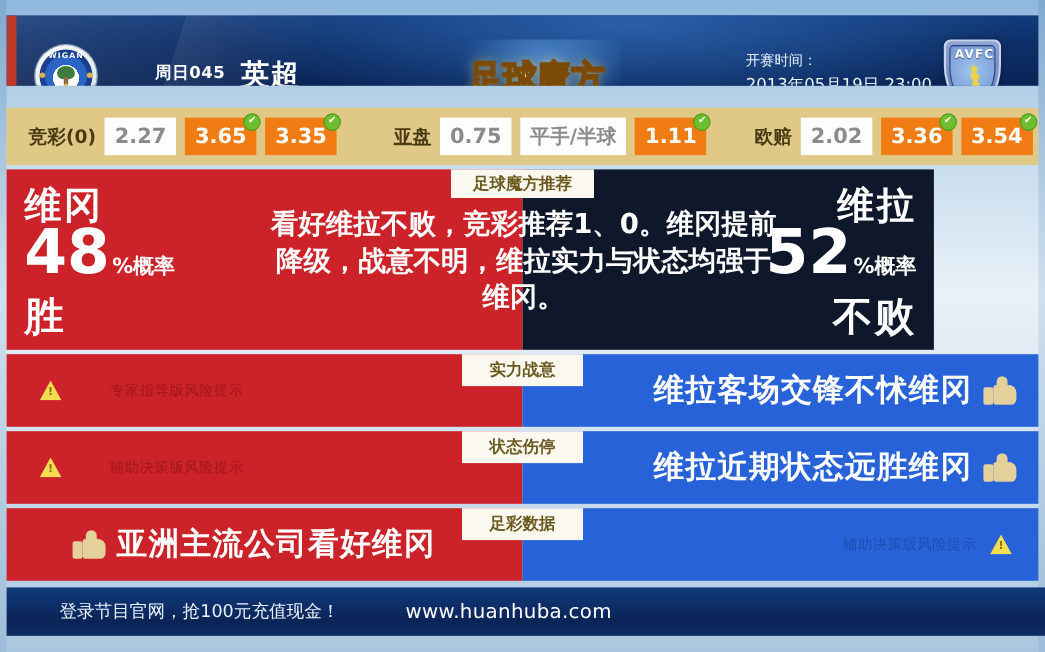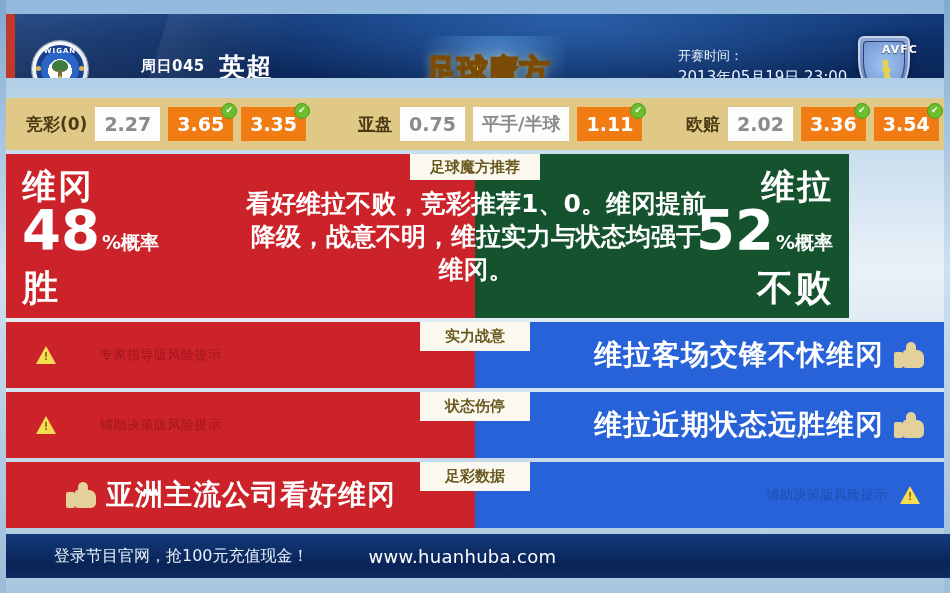--- a/index.html
+++ b/index.html
@@ -69,21 +69,21 @@
   
   .crest-avfc{position:absolute;right:34px;top:22px;width:52px;height:62px;
     background:linear-gradient(180deg,#8fa7d8,#5f79b8);
     border:2px solid #c9d4ea;box-sizing:border-box;
     border-radius:6px 6px 50% 50%/6px 6px 62% 62%;
     box-shadow:0 0 6px rgba(0,0,0,.35);}
   .crest-avfc .inner{position:absolute;left:3px;top:3px;right:3px;bottom:3px;
     background:radial-gradient(circle at 50% 45%,#9fc4ee,#6d8fd0);
     border:1px solid #2a3f75;box-sizing:border-box;
     border-radius:4px 4px 50% 50%/4px 4px 60% 60%;}
-  .crest-avfc .avfc{position:absolute;left:14px;top:5px;width:52px;text-align:center;
+  .crest-avfc .avfc{position:absolute;left:0;top:5px;width:52px;text-align:center;
     color:#fff;font-size:11px;font-weight:bold;letter-spacing:1px;
     text-shadow:0 1px 1px rgba(0,0,0,.5);}
   .crest-avfc .lion{position:absolute;left:19px;top:21px;width:14px;height:26px;background:#e8d24a;
     clip-path:polygon(45% 0,70% 12%,60% 28%,85% 38%,70% 55%,85% 72%,55% 100%,30% 78%,40% 55%,20% 42%,35% 26%,22% 12%);}
   .crest-avfc .prep{position:absolute;left:0;bottom:8px;width:52px;text-align:center;color:#e9e9f2;font-size:5px;letter-spacing:.5px;}
 
   
   .odds{position:absolute;left:6px;top:98px;width:938px;height:52px;background:#e0c887;
     display:flex;align-items:center;}
   .odds-group{display:flex;align-items:center;}
@@ -95,21 +95,21 @@
   .cell.plain{background:#fdfdfd;color:#8b8b8b;}
   .cell.hot{background:#f07c13;color:#fff;}
   .cell.wide{min-width:96px;font-size:18px;}
   .tick{position:absolute;right:-4px;top:-4px;width:14px;height:14px;border-radius:50%;
     background:#6dbe2f;border:1px solid #4e9b1c;color:#fff;font-size:9px;line-height:12px;text-align:center;}
 
   
   .main{position:absolute;left:6px;top:154px;width:938px;height:164px;display:flex;}
   .main .half{position:relative;height:164px;}
   .main .left{width:469px;background:#cc2229;}
-  .main .right{width:374px;background:#14532d;}
+  .main .right{width:374px;background:#0f172a;}
 
   .side-team{position:absolute;color:#fff;font-weight:bold;white-space:nowrap;}
   .left .side-team{left:16px;}
   .right .side-team{right:16px;text-align:right;}
   .t-name{top:10px;font-size:34px;letter-spacing:2px;}
   .t-pct{top:48px;font-size:56px;line-height:1;}
   .t-pct .u{font-size:19px;font-weight:bold;margin-left:2px;}
   .t-res{top:110px;font-size:36px;letter-spacing:2px;}
 
   .rec-tab{position:absolute;left:0;right:0;top:0;margin:0 auto;width:130px;height:26px;

